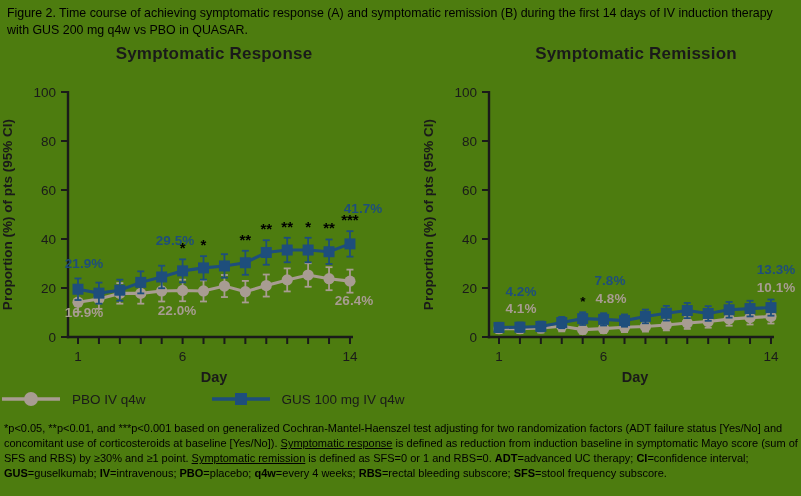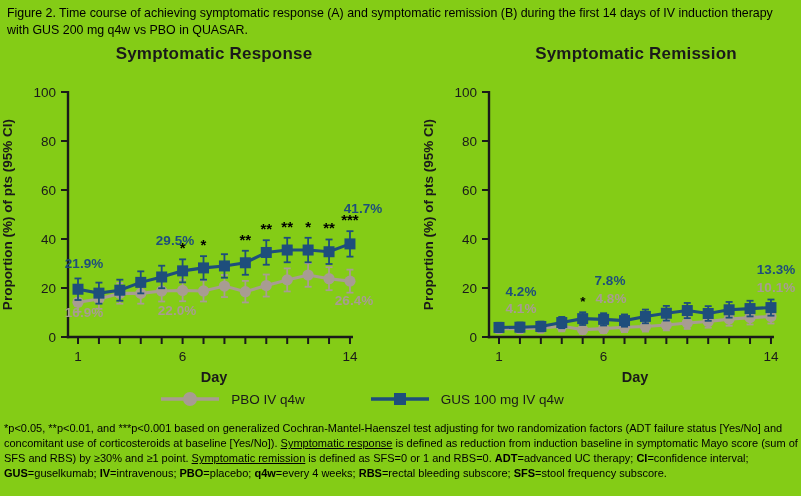--- a/index.html
+++ b/index.html
@@ -1,40 +1,40 @@
 <!DOCTYPE html>
 <html><head>
 <meta charset="utf-8">
 <style>
   html,body{margin:0;padding:0;background:#ffffff;}
   .figure{
     position:relative;
     width:801px;height:496px;
-    background:#84cc16;
+    background:#4d7c0f;
     font-family:"Liberation Sans", sans-serif;
     color:#000;
     overflow:hidden;
   }
   .caption{
     position:absolute;left:7px;top:5px;width:784px;
     font-size:12.4px;line-height:1.33;color:#000;
   }
   .chart-title{
     position:absolute;top:44px;height:22px;
     font-size:17px;font-weight:bold;text-align:center;color:#1a1a1a;
     letter-spacing:.2px;
   }
   .chart-title.left{left:34px;width:360px;}
   .chart-title.right{left:456px;width:360px;}
   svg.plot{position:absolute;top:75px;overflow:visible;}
   svg.plot.left{left:0;}
   svg.plot.right{left:421px;}
   .legend{
     position:absolute;left:0;top:386px;width:723px;height:26px;
-    display:flex;justify-content:center;align-items:center;gap:64px;
+    display:flex;justify-content:flex-start;align-items:center;gap:64px;
     font-size:13.5px;color:#1a1a1a;
   }
   .legend-item{display:flex;align-items:center;gap:10px;}
   .footnote{
     position:absolute;left:4px;top:421px;width:795px;
     font-size:11px;line-height:1.37;color:#000;
   }
   .footnote b{font-weight:bold;}
   .footnote u{text-decoration:underline;}
 </style>

